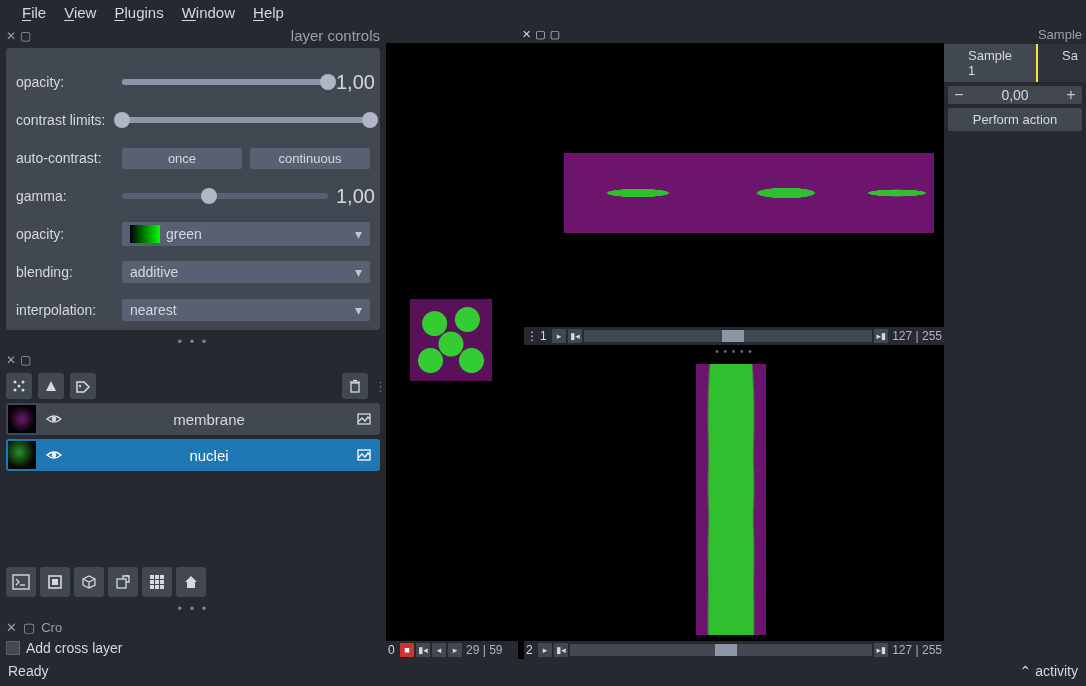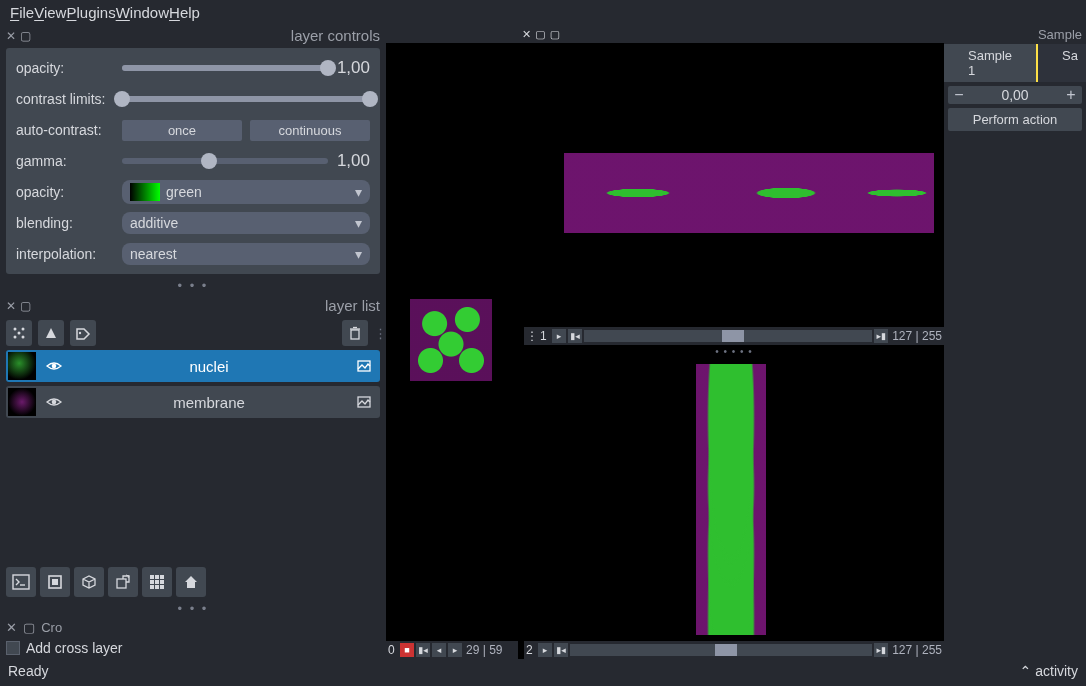--- a/index.html
+++ b/index.html
@@ -1,35 +1,35 @@
 <!DOCTYPE html>
 <html><head>
 <meta charset="utf-8">
 <style>
 * { box-sizing: border-box; margin: 0; padding: 0; font-family: "Segoe UI", Arial, sans-serif; }
 body { background: #262930; color: #d6d8dd; width: 1086px; height: 686px; overflow: hidden; font-size: 13px; }
-.menubar { display: flex; padding: 4px 10px; background: #262930; }
+.menubar { display: flex; gap: 18px; padding: 4px 22px; background: #262930; }
 .menubar span { cursor: pointer; font-size: 15px; }
 .menubar .ul { text-decoration: underline; text-underline-offset: 2px; }
 .main { display: flex; height: 634px; }
 .left { width: 386px; display: flex; flex-direction: column; }
 .center { flex: 1; display: flex; flex-direction: column; background: #000; position: relative; }
 .right { width: 142px; background: #262930; display: flex; flex-direction:column; }
 .panel-hdr { display: flex; align-items: center; padding: 2px 6px; font-size: 13px; color: #9b9fa8; }
 .panel-hdr .title { flex: 1; text-align: right; font-size: 15px; }
 .panel-hdr .ctl { font-size: 12px; margin-right: 4px; cursor: pointer; }
 .layer-controls { background: #414851; border-radius: 3px; margin: 2px 6px; padding: 8px 10px; }
-.lc-row { display: flex; align-items: center; margin-bottom: 7px; gap: 8px; min-height: 24px; }
+.lc-row { display: flex; align-items: center; margin-bottom: 7px; gap: 8px; min-height: 24px; margin-top: 14px; }
 .lc-label { width: 98px; font-size: 14px; }
-.lc-val { width: 34px; text-align: right; font-size: 17px; }
+.lc-val { width: 34px; text-align: right; font-size: 20px; }
 .slider { flex: 1; height: 6px; background: #586071; border-radius: 3px; position: relative; }
 .slider .track-fill { position: absolute; height: 100%; background: #8e95a6; border-radius: 3px; }
 .slider .thumb { position: absolute; width: 16px; height: 16px; background: #b0b6c3; border-radius: 50%; top: 50%; transform: translate(-50%,-50%); }
 .btn-sm { flex:1; background: #586071; border-radius: 2px; text-align: center; padding: 3px 0; font-size: 13px; cursor:pointer; }
-.select { flex:1; background: #586071; border-radius: 8px; display:flex; align-items:center; padding: 3px 8px; cursor:pointer; position:relative; font-size:14px; }
+.select { flex:1; background: #586071; border-radius: 2px; display:flex; align-items:center; padding: 3px 8px; cursor:pointer; position:relative; font-size:14px; }
 .select .caret { position:absolute; right:8px; color:#c2c6d0; }
 .swatch { width: 30px; height: 18px; background: linear-gradient(90deg, #000 0%, #0f0 100%); margin-right: 6px; }
 .dots { text-align:center; color:#7a7f8c; letter-spacing:2px; padding:2px 0; cursor:pointer; }
 .layer-list { margin: 0 6px; }
 .ll-tools { display:flex; gap:6px; padding: 4px 0; }
 .toolbtn { width:26px; height:26px; background:#414851; border-radius:3px; display:flex; align-items:center; justify-content:center; cursor:pointer; }
 .ll-tools .spacer { flex:1; }
 .layer-item { display:flex; align-items:center; border-radius:3px; margin-bottom:4px; height:32px; }
 .layer-item.active { background:#1f77b4; color:#fff; }
 .layer-item.inactive { background:#414851; }
@@ -138,21 +138,20 @@
             <span>nearest</span>
             <span class="caret">▾</span>
           </div>
       </div>
     </div>
     <div class="dots">• • •</div>
 
     <div class="panel-hdr">
       <span class="ctl">✕</span>
       <span class="ctl">▢</span>
-      <span class="title">layer list</span>
     </div>
     <div class="layer-list">
       <div class="ll-tools">
         <div class="toolbtn">
             <svg width="16" height="16" viewBox="0 0 16 16">
               <circle cx="4" cy="4" r="1.5" fill="#d6d8dd"></circle>
               <circle cx="12" cy="4" r="1.5" fill="#d6d8dd"></circle>
               <circle cx="8" cy="8" r="1.5" fill="#d6d8dd"></circle>
               <circle cx="4" cy="12" r="1.5" fill="#d6d8dd"></circle>
               <circle cx="12" cy="12" r="1.5" fill="#d6d8dd"></circle>
@@ -172,49 +171,49 @@
         <div class="spacer"></div>
         <div class="toolbtn">
             <svg width="16" height="16" viewBox="0 0 16 16">
               <rect x="4" y="5" width="8" height="9" fill="none" stroke="#d6d8dd" stroke-width="1.3"></rect>
               <line x1="3" y1="4" x2="13" y2="4" stroke="#d6d8dd" stroke-width="1.3"></line>
               <line x1="6" y1="2.5" x2="10" y2="2.5" stroke="#d6d8dd" stroke-width="1.3"></line>
             </svg>
           </div>
         <div style="width:6px; color:#6c7180; display:flex; align-items:center">⋮</div>
       </div>
+      <div class="layer-item inactive">
+        <div class="layer-thumb" style="background:radial-gradient(circle at 50% 50%, #6a1a6a 0%, #000 70%);"></div>
+        <div class="layer-eye">
+            <svg width="16" height="16" viewBox="0 0 16 16">
+              <path d="M1 8 Q8 2 15 8 Q8 14 1 8 Z" fill="none" stroke="#d6d8dd" stroke-width="1.3"></path>
+              <circle cx="8" cy="8" r="2.3" fill="#d6d8dd"></circle>
+            </svg>
+          </div>
+        <div class="layer-name">membrane</div>
+        <div class="layer-ico">
+            <svg width="16" height="16" viewBox="0 0 16 16">
+              <rect x="2" y="3" width="12" height="10" fill="none" stroke="#d6d8dd" stroke-width="1.3"></rect>
+              <path d="M2 11 L6 7 L9 10 L12 6 L14 8" fill="none" stroke="#d6d8dd" stroke-width="1.3"></path>
+            </svg>
+          </div>
+      </div>
       <div class="layer-item active">
         <div class="layer-thumb" style="background:radial-gradient(circle at 40% 40%, #2a8f2a 0%, #000 70%);"></div>
         <div class="layer-eye">
             <svg width="16" height="16" viewBox="0 0 16 16">
               <path d="M1 8 Q8 2 15 8 Q8 14 1 8 Z" fill="none" stroke="#fff" stroke-width="1.3"></path>
               <circle cx="8" cy="8" r="2.3" fill="#fff"></circle>
             </svg>
           </div>
         <div class="layer-name">nuclei</div>
         <div class="layer-ico">
             <svg width="16" height="16" viewBox="0 0 16 16">
               <rect x="2" y="3" width="12" height="10" fill="none" stroke="#fff" stroke-width="1.3"></rect>
               <path d="M2 11 L6 7 L9 10 L12 6 L14 8" fill="none" stroke="#fff" stroke-width="1.3"></path>
-            </svg>
-          </div>
-      </div>
-      <div class="layer-item inactive">
-        <div class="layer-thumb" style="background:radial-gradient(circle at 50% 50%, #6a1a6a 0%, #000 70%);"></div>
-        <div class="layer-eye">
-            <svg width="16" height="16" viewBox="0 0 16 16">
-              <path d="M1 8 Q8 2 15 8 Q8 14 1 8 Z" fill="none" stroke="#d6d8dd" stroke-width="1.3"></path>
-              <circle cx="8" cy="8" r="2.3" fill="#d6d8dd"></circle>
-            </svg>
-          </div>
-        <div class="layer-name">membrane</div>
-        <div class="layer-ico">
-            <svg width="16" height="16" viewBox="0 0 16 16">
-              <rect x="2" y="3" width="12" height="10" fill="none" stroke="#d6d8dd" stroke-width="1.3"></rect>
-              <path d="M2 11 L6 7 L9 10 L12 6 L14 8" fill="none" stroke="#d6d8dd" stroke-width="1.3"></path>
             </svg>
           </div>
       </div>
     </div>
 
     <div style="flex:1"></div>
 
     <div class="bottom-tools">
       <div class="bt-row">
         <div class="bigbtn">

